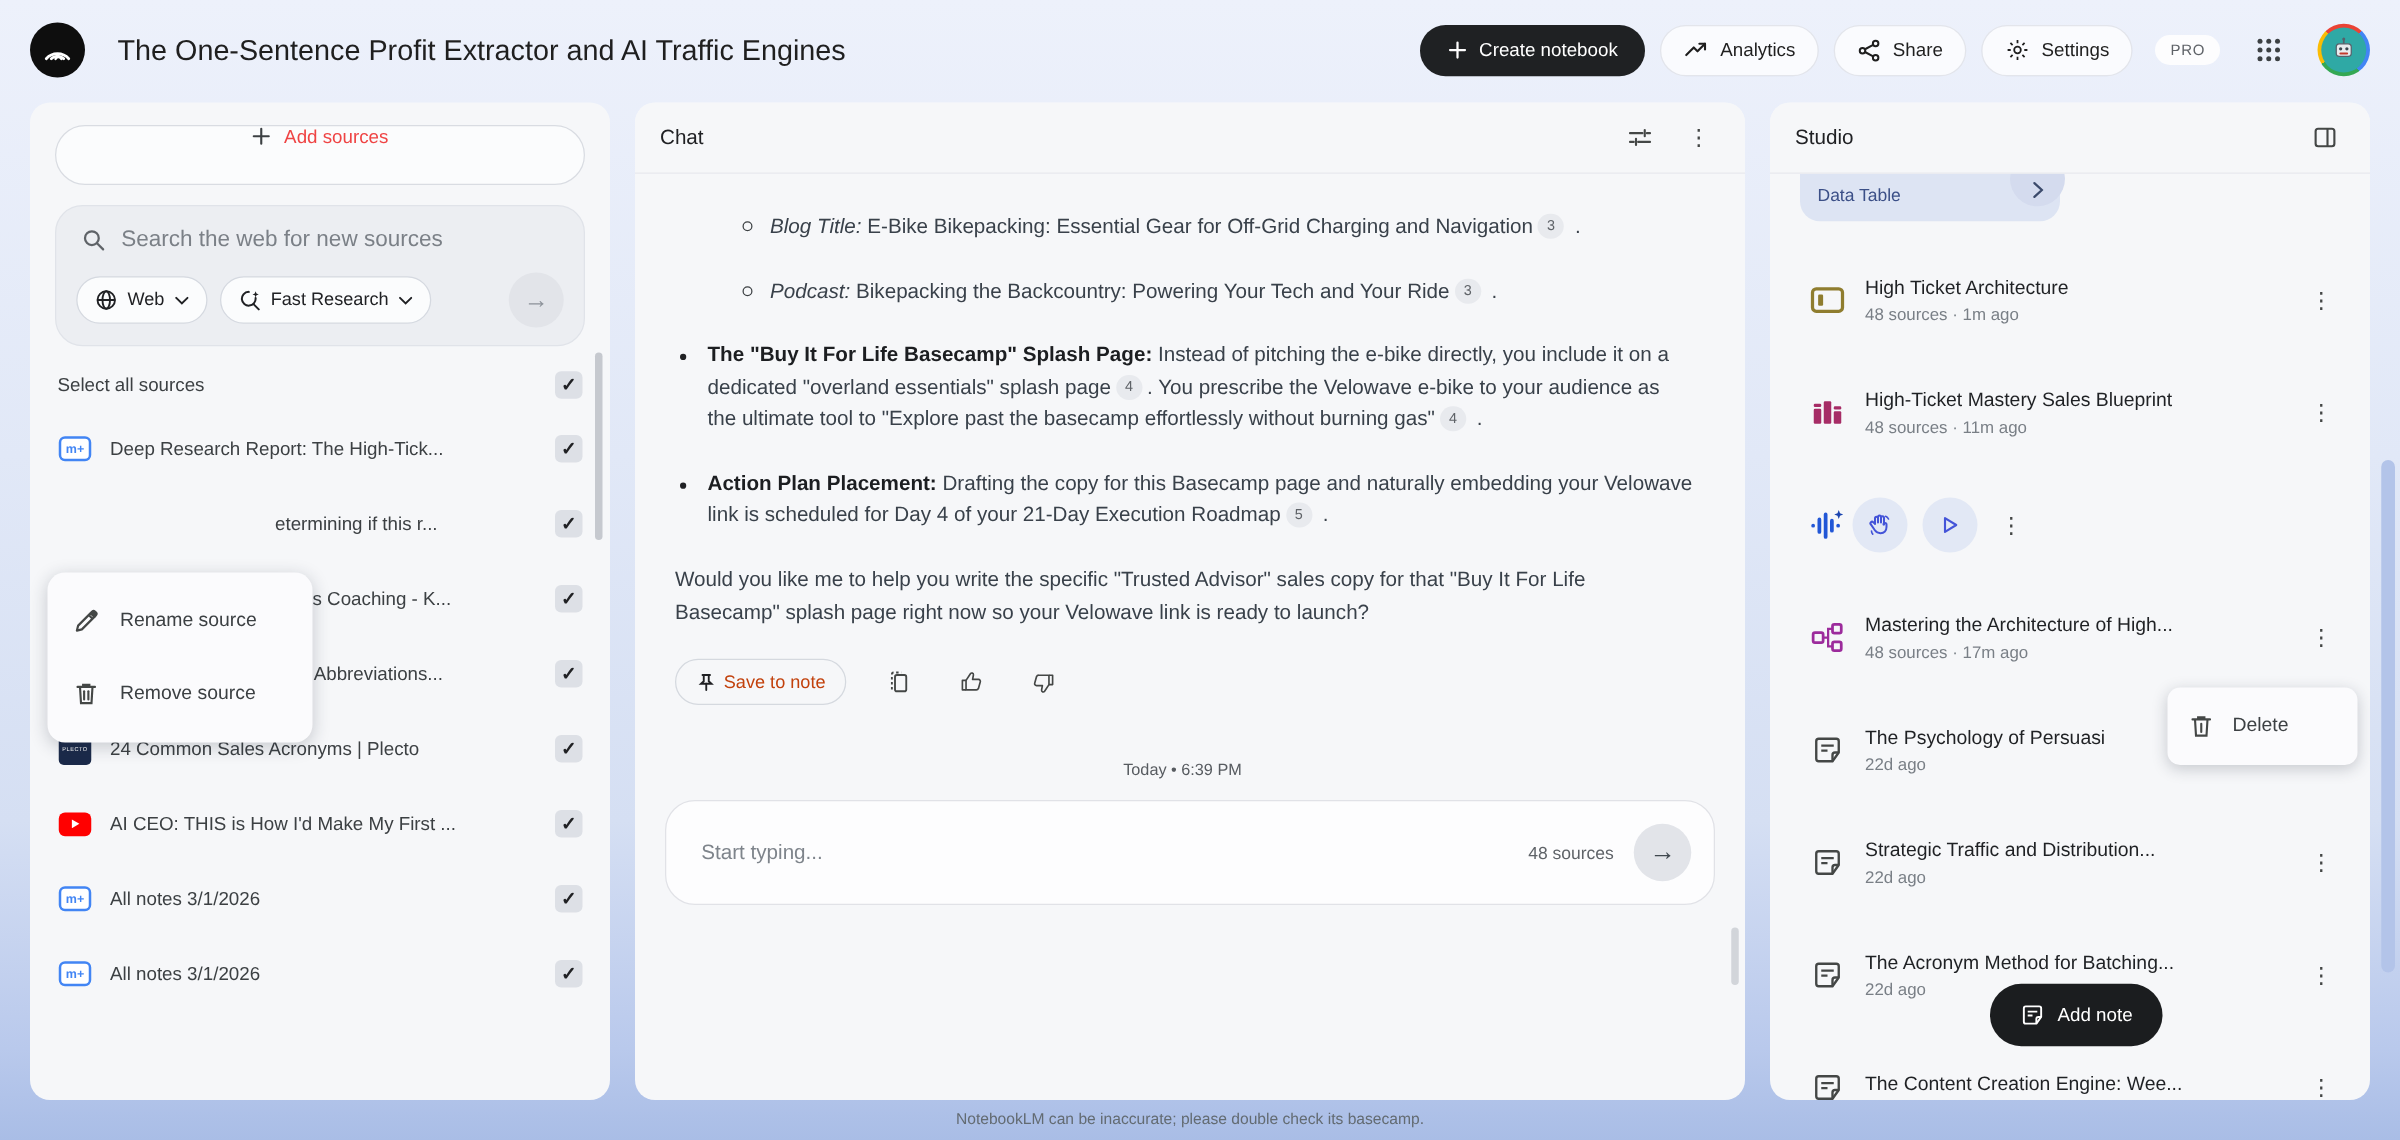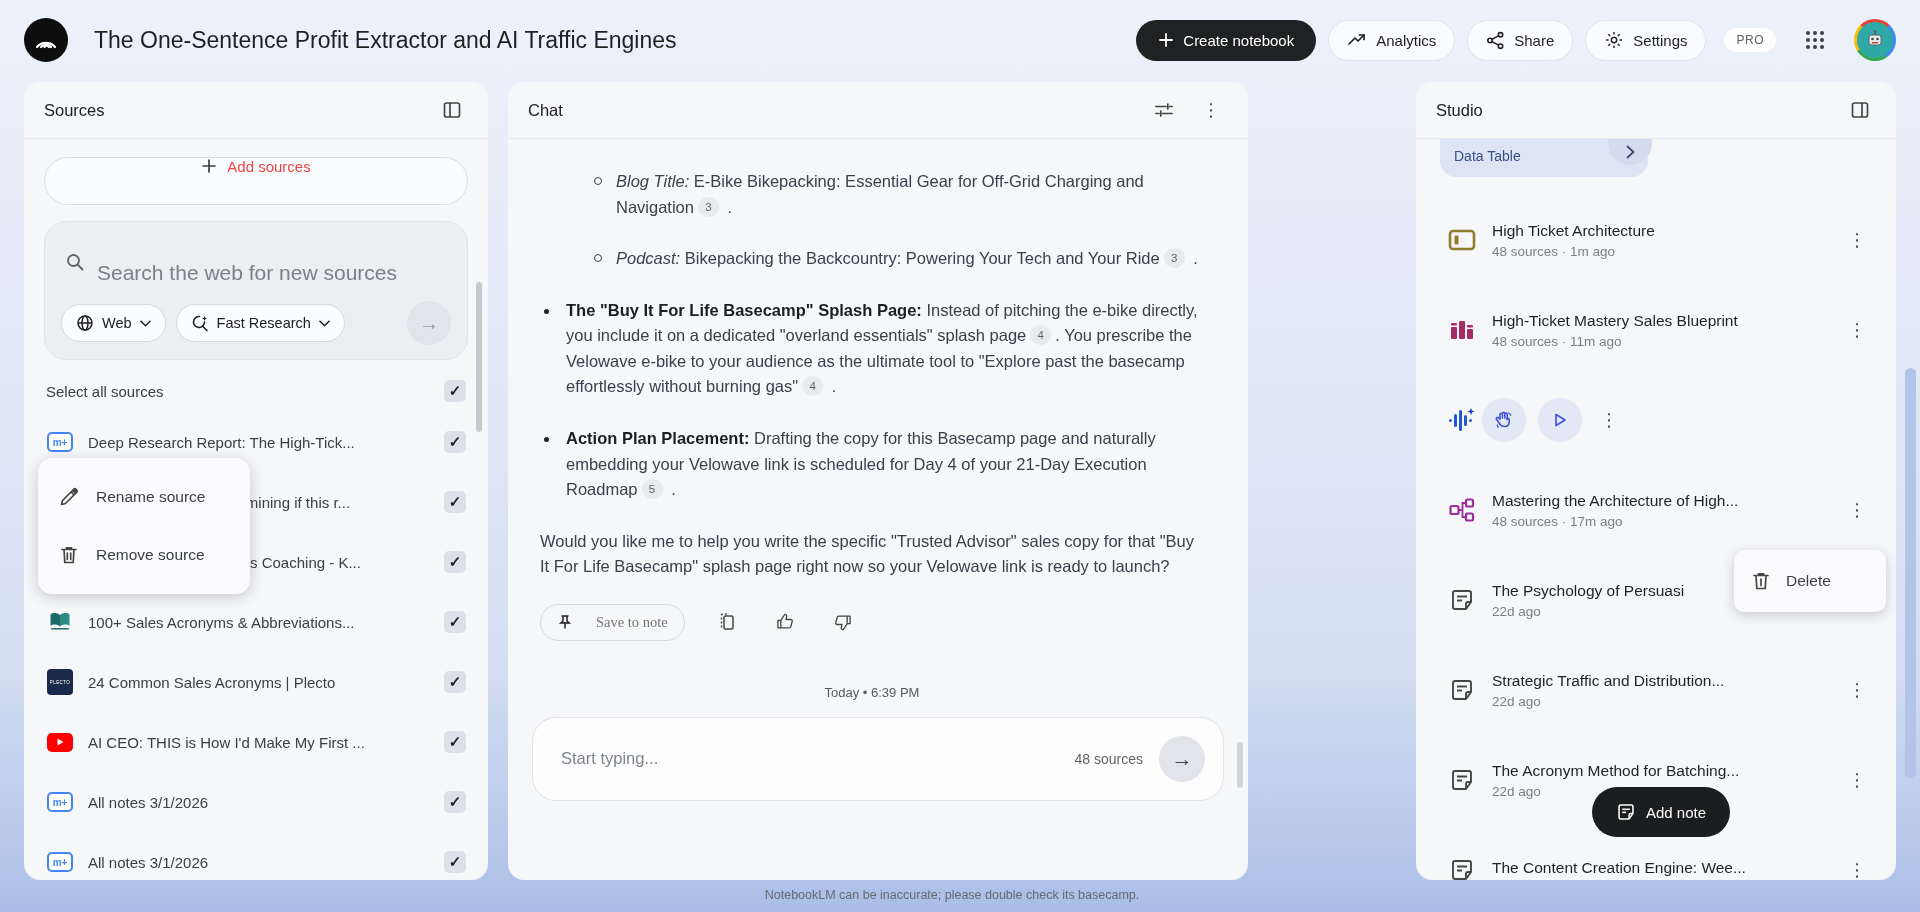--- a/index.html
+++ b/index.html
@@ -26,30 +26,30 @@
   .avatar-inner { width:36px; height:36px; border-radius:50%; background:#2fa9a5; display:flex; align-items:center; justify-content:center; overflow:hidden; }
 
   
   .panel { position:absolute; top:82px; height:798px; background:#f6f7f9; border-radius:16px; overflow:hidden; }
   .panel-header { height:57px; display:flex; align-items:center; justify-content:space-between;
                   padding:0 20px; border-bottom:1px solid #e7e9ee; position:relative; z-index:5; background:#f6f7f9; }
   .panel-header .ph-title { font-size:16.5px; color:#202124; }
   .icon-btn { background:none; border:none; cursor:pointer; padding:6px; display:flex; align-items:center; color:#444746; }
 
   #sources-panel { left:24px; width:464px; }
-  #chat-panel { left:508px; width:740px; }
+  #chat-panel { left:508px; width:888px; }
   #studio-panel { left:1416px; width:480px; }
 
   
   .add-src-wrap { padding:18px 20px 0; }
   .add-src-btn { width:100%; height:48px; border-radius:24px; background:#fbfcfd; border:1px solid #d9dce2;
                  display:flex; align-items:flex-start; justify-content:center; gap:10px; font-size:15px; color:#ef4444; cursor:pointer; }
   .search-card { margin:16px 20px 0; background:#eceef2; border:1px solid #e0e3e9; border-radius:22px; padding:16px 16px 14px; }
   .search-row { display:flex; align-items:center; gap:12px; padding:0 4px; }
-  .search-input { border:none; background:transparent; outline:none; flex:1; font-size:21px; color:#701a75; font-family:"Liberation Sans",sans-serif;margin-top:23px; }
+  .search-input { border:none; background:transparent; outline:none; flex:1; font-size:18px; color:#701a75; font-family:"Liberation Sans",sans-serif; }
   .search-input::placeholder { color:#7b8087; }
   .filter-row { display:flex; align-items:center; margin-top:16px; gap:10px; }
   .chip { height:38px; border-radius:19px; background:#fbfcfd; border:1px solid #d5d9e0; display:flex; align-items:center; gap:8px;
           padding:0 14px; font-size:14.5px; color:#202124; cursor:pointer; }
   .go-btn { margin-left:auto; width:44px; height:44px; border-radius:50%; background:#e2e4e9; border:none; color:#8e939b;
             font-size:20px; cursor:pointer; display:flex; align-items:center; justify-content:center; }
   .select-all-row { display:flex; align-items:center; justify-content:space-between; padding:20px 22px 6px; font-size:15px; color:#3c4043; }
   .src-list { padding:4px 10px 0 10px; }
   .src-row { display:flex; align-items:center; height:60px; padding:0 12px; border-radius:12px; cursor:pointer; }
   .src-ico { width:28px; display:flex; justify-content:center; flex:0 0 28px; }
@@ -77,21 +77,21 @@
   .bullet.lvl1 .marker { position:absolute; left:6px; top:11px; width:5px; height:5px; border-radius:50%; background:#202124; }
   .bullet.lvl2 { padding-left:78px; }
   .bullet.lvl2 .marker { position:absolute; left:56px; top:8px; width:8px; height:8px; border-radius:50%; border:1.6px solid #3c4043; background:transparent; }
   .bullet b { color:#1c1e21; }
   .bullet i { color:#39414a; }
   .cite { display:inline-block; min-width:21px; height:20px; border-radius:10px; background:#e8eaee; color:#5f6368;
           font-size:11.5px; line-height:20px; text-align:center; margin:0 4px; vertical-align:2px; cursor:pointer; }
   .closing { margin:2px 0 24px 2px; }
   .chat-actions { display:flex; align-items:center; gap:26px; padding-left:2px; }
   .save-note-btn { height:37px; border-radius:19px; border:1px solid #d5d9df; background:transparent; display:flex; align-items:center;
-                   gap:23px; padding:0 16px; font-size:14.5px; color:#737373; cursor:pointer;font-family:Liberation Serif, serif; }
+                   gap:6px; padding:0 16px; font-size:14.5px; color:#c2410c; cursor:pointer; }
   .date-sep { text-align:center; font-size:13px; color:#575b60; margin:42px 0 10px; }
   .chat-inputbox { margin:14px 24px 0; background:#fdfdfe; border:1px solid #e1e2e7; border-radius:24px; height:84px;
                    display:flex; align-items:center; padding:0 18px 0 28px; }
   .chat-input { flex:1; border:none; outline:none; background:transparent; font-size:16.5px; color:#3c4043; font-family:"Liberation Sans",sans-serif; }
   .chat-input::placeholder { color:#7e848b; }
   .src-count { font-size:14px; color:#5f6368; margin-right:16px; white-space:nowrap; }
   .send-btn { width:46px; height:46px; border-radius:50%; background:#e2e4e9; border:none; font-size:21px; color:#40484f; cursor:pointer; }
   .disclaimer { position:absolute; left:508px; width:888px; top:888px; text-align:center; font-size:12.5px; color:#636b72; }
 
   
@@ -179,29 +179,20 @@
           <circle cx="12" cy="3.2" r="1.2" fill="#56616b"></circle>
           <circle cx="9.5" cy="11" r="1.3" fill="#3c4750"></circle>
           <circle cx="14.5" cy="11" r="1.3" fill="#3c4750"></circle>
           <rect x="8.5" y="14" width="7" height="1.6" rx="0.8" fill="#c23b2e"></rect>
         </svg>
     </div>
   </div>
 </div>
 
 <div class="panel" id="sources-panel">
-  <div class="panel-header">
-    <span class="ph-title">Sources</span>
-    <button class="icon-btn">
-      <svg width="20" height="20" viewBox="0 0 20 20" fill="none" stroke="#444746" stroke-width="1.7">
-          <rect x="2.5" y="3" width="15" height="14" rx="2"></rect>
-          <line x1="8" y1="3" x2="8" y2="17"></line>
-        </svg>
-    </button>
-  </div>
 
   <div class="add-src-wrap">
     <button class="add-src-btn">
       <svg width="16" height="16" viewBox="0 0 16 16" stroke="#3c4043" stroke-width="1.7" stroke-linecap="round">
           <path d="M8 2v12M2 8h12"></path>
         </svg>
       <span>Add sources</span>
     </button>
   </div>
 

